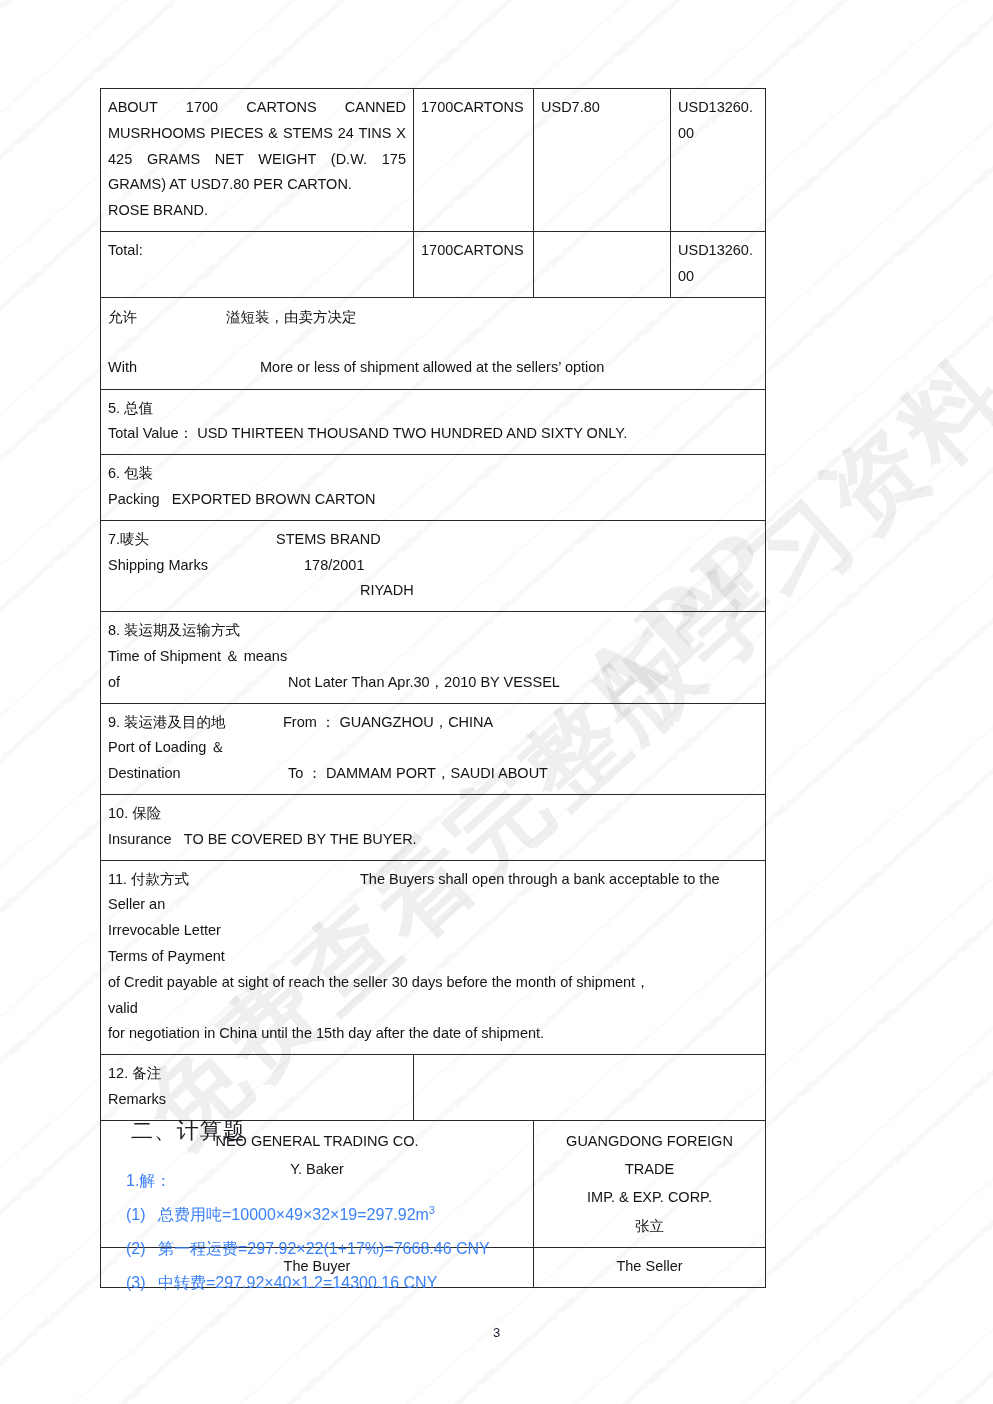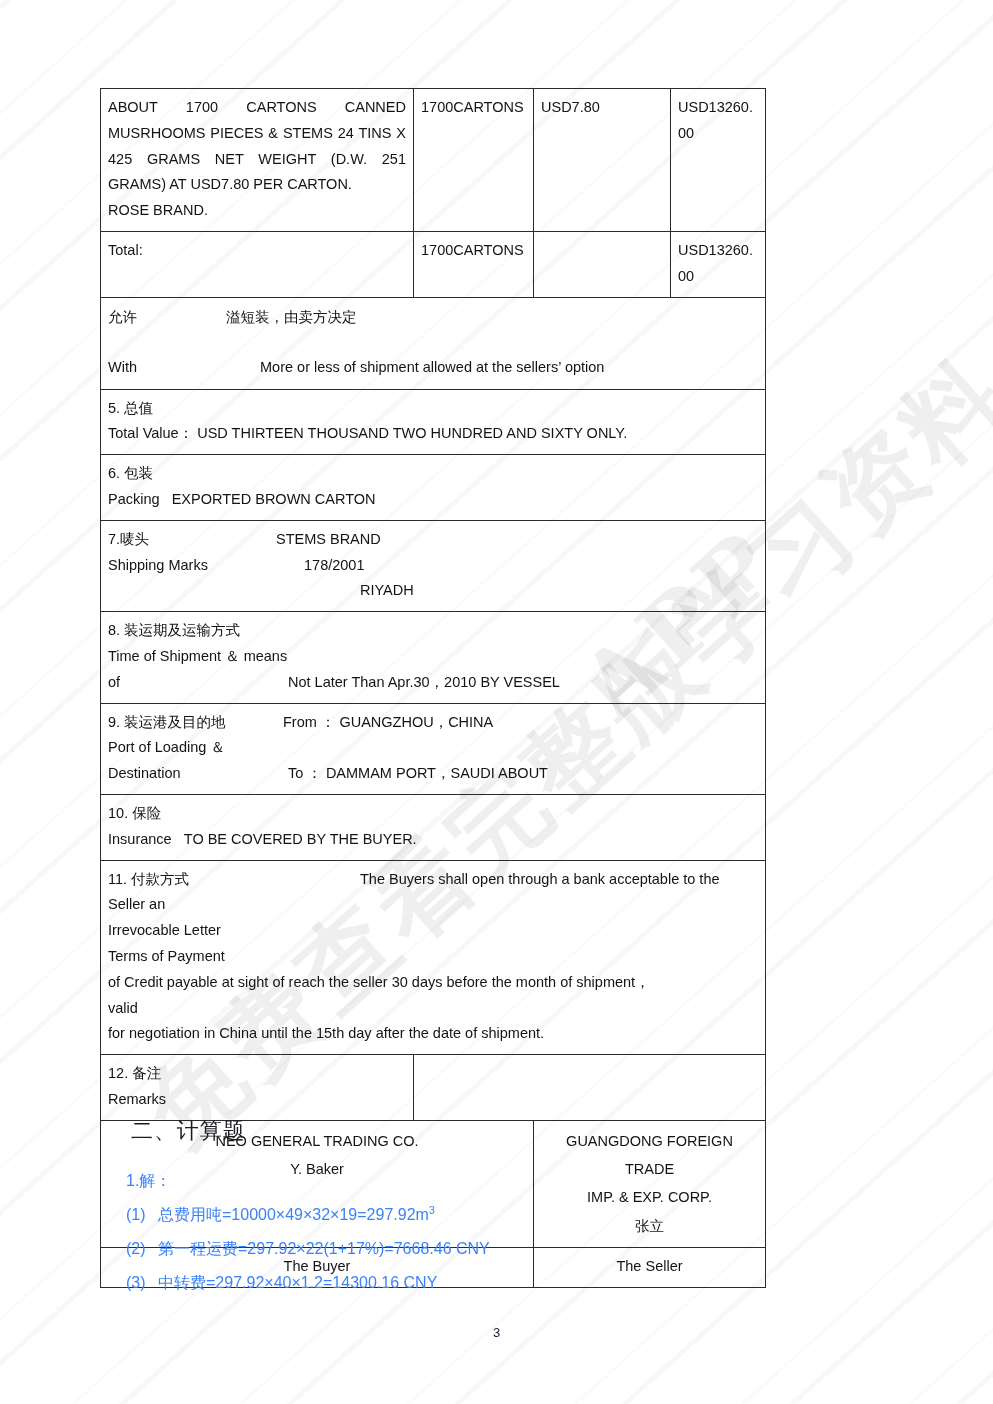--- a/index.html
+++ b/index.html
@@ -163,21 +163,21 @@
         <col class="cl-qty">
         <col class="cl-prc">
         <col class="cl-amt">
     </colgroup>
     <tbody>
 
       <tr>
         <td class="justified">
           <span class="justify-line">ABOUT 1700 CARTONS CANNED</span>
           <span class="justify-line">MUSRHOOMS PIECES &amp; STEMS 24 TINS X</span>
-          <span class="justify-line">425 GRAMS NET WEIGHT (D.W. 251</span>
+          <span class="justify-line">425 GRAMS NET WEIGHT (D.W. 175</span>
           <span>GRAMS) AT USD7.80 PER CARTON.</span><br>
           <span>ROSE BRAND.</span>
         </td>
         <td class="mid-align">1700CARTONS</td>
         <td class="mid-align">USD7.80</td>
         <td class="mid-align">USD13260.00</td>
       </tr>
 
       <tr>
         <td>Total:</td>

